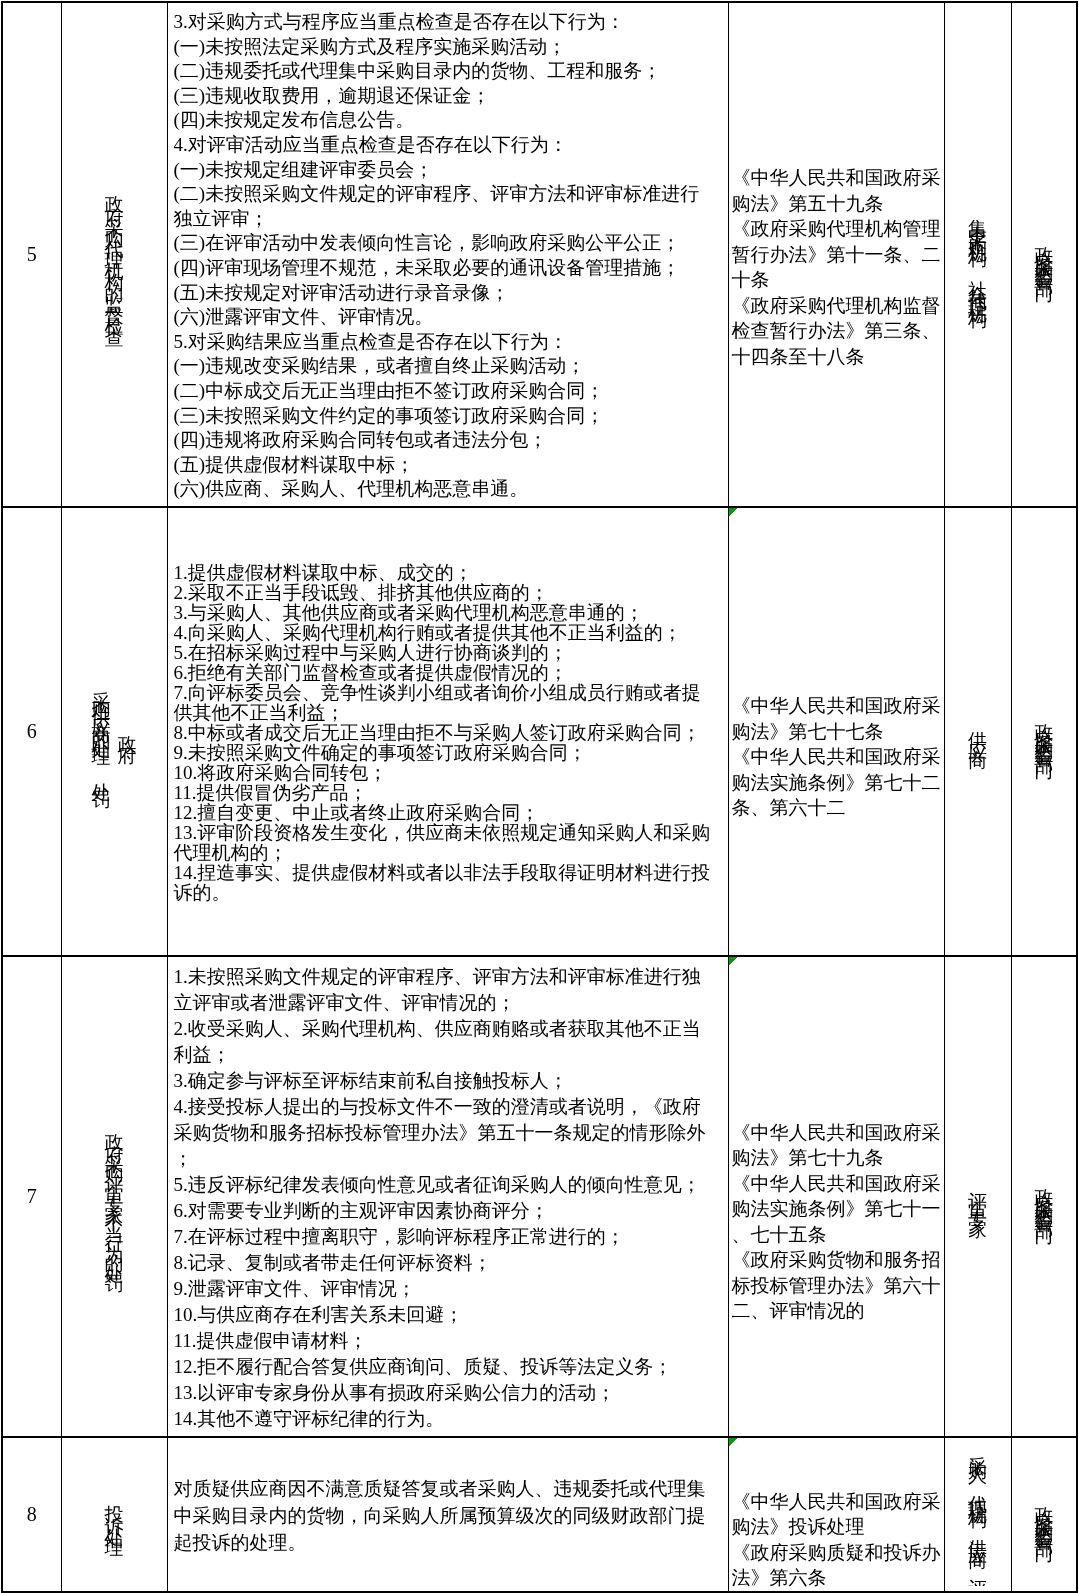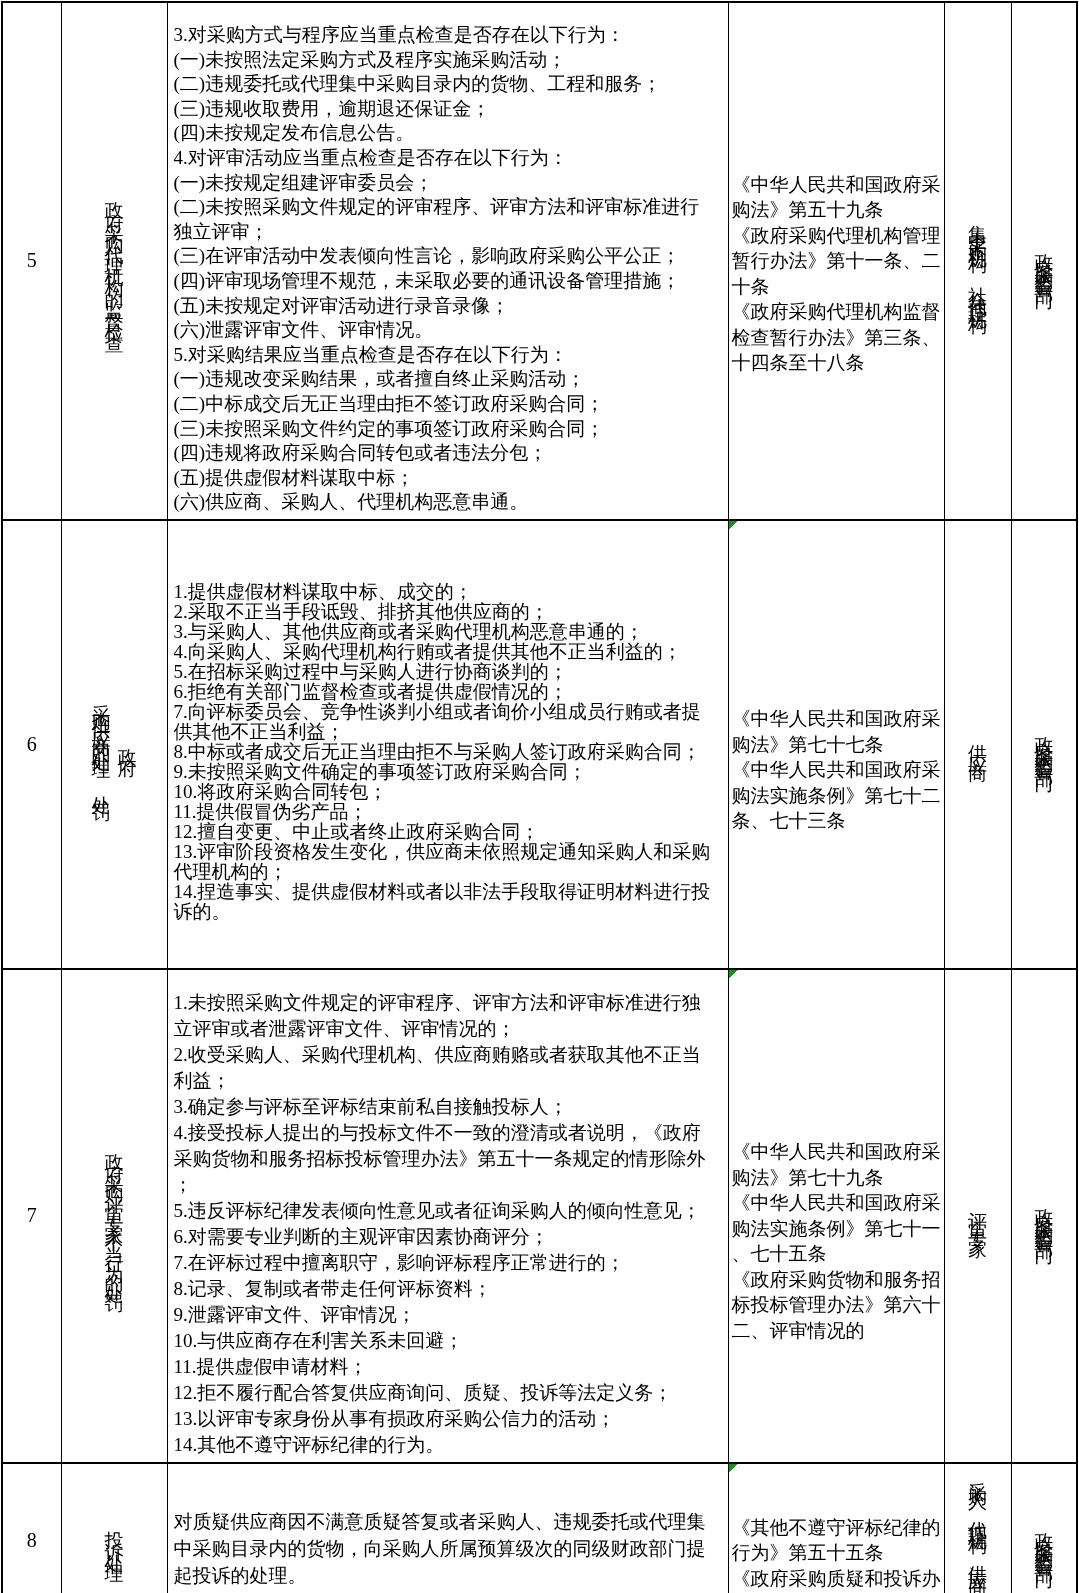--- a/index.html
+++ b/index.html
@@ -19,21 +19,21 @@
     border:2px solid #000;
     border-left-width:1px;
     border-right-width:1px;
     vertical-align:middle;
     overflow:hidden;
     padding:0;
   }
   td.no { text-align:center; font-size:20px; }
   td.content {
     font-size:19px;
-    padding:20px 16px 4px 6px;
+    padding:7px 16px 4px 6px;
     white-space:pre-line;
     line-break:anywhere;
     text-align:left;
   }
   tr.r5 td.content { line-height:24.6px; }
   tr.r6 td.content { line-height:20px; }
   tr.r7 td.content { line-height:26px; }
   tr.r8 td.content { line-height:27px; padding-right:4px; }
   td.legal {
     font-size:19px;
@@ -151,21 +151,21 @@
 8.中标或者成交后无正当理由拒不与采购人签订政府采购合同；
 9.未按照采购文件确定的事项签订政府采购合同；
 10.将政府采购合同转包；
 11.提供假冒伪劣产品；
 12.擅自变更、中止或者终止政府采购合同；
 13.评审阶段资格发生变化，供应商未依照规定通知采购人和采购代理机构的；
 14.捏造事实、提供虚假材料或者以非法手段取得证明材料进行投诉的。</td>
     <td class="legal">
       <div class="marker"></div>
       <span>《中华人民共和国政府采购法》第七十七条
-《中华人民共和国政府采购法实施条例》第七十二条、七十三条</span>
+《中华人民共和国政府采购法实施条例》第七十二条、第六十二</span>
     </td>
     <td class="vcell">
       <div class="vtext g6">供应商</div>
     </td>
     <td class="vcell">
       <div class="vtext dep">政府采购监管部门</div>
     </td>
   </tr>
 
   <tr class="r7" style="height:444px">
@@ -202,21 +202,21 @@
   </tr>
 
   <tr class="r8" style="height:152px">
     <td class="no">8</td>
     <td class="vcell">
       <div class="vtext t8">投诉处理</div>
     </td>
     <td class="content">对质疑供应商因不满意质疑答复或者采购人、违规委托或代理集中采购目录内的货物，向采购人所属预算级次的同级财政部门提起投诉的处理。</td>
     <td class="legal">
       <div class="marker"></div>
-      <span>《其他不遵守评标纪律的行为》第五十五条
+      <span>《中华人民共和国政府采购法》投诉处理
 《政府采购质疑和投诉办法》第六条</span>
     </td>
     <td class="vcell">
       <div class="vtext v8 tg8">采购人、代理机构、供应商、评审专家</div>
     </td>
     <td class="vcell">
       <div class="vtext v8 dp8">政府采购监管部门</div>
     </td>
   </tr>
 

